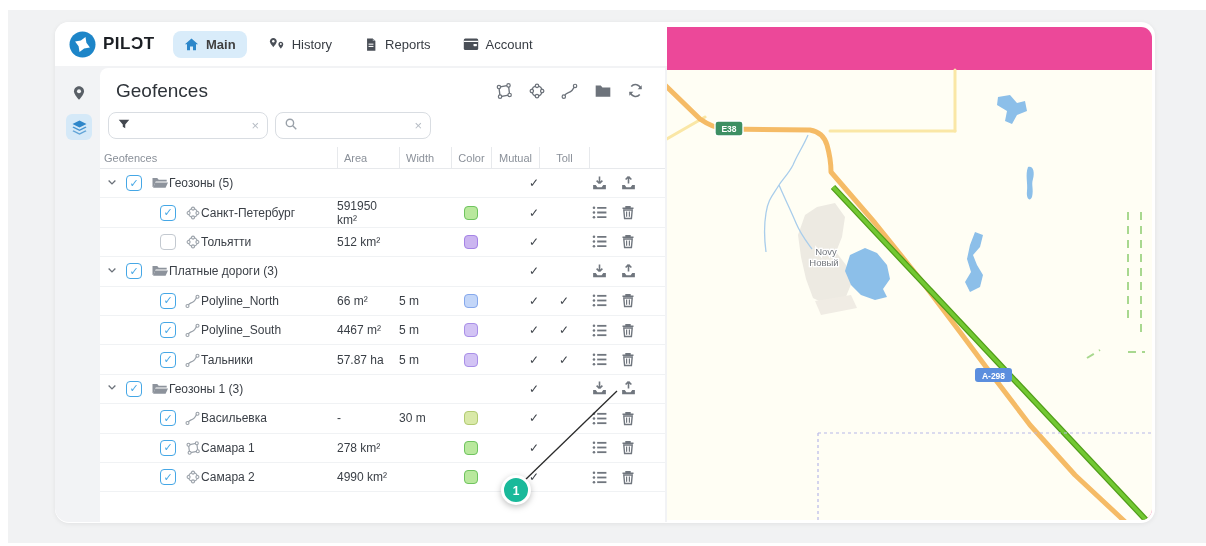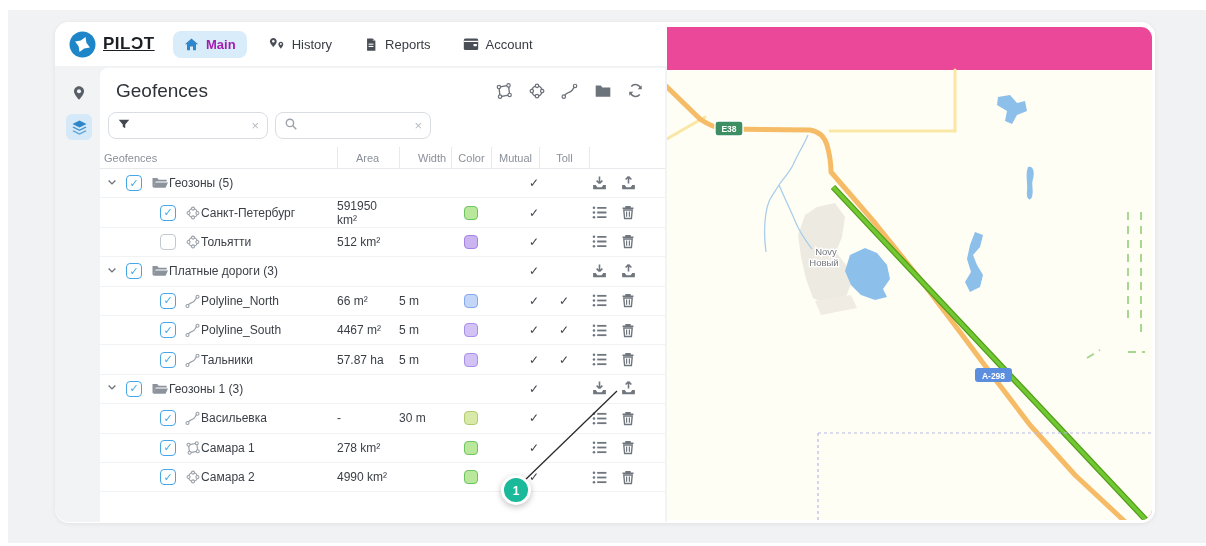--- a/index.html
+++ b/index.html
@@ -4,24 +4,24 @@
 <style>
   * { margin:0; padding:0; box-sizing:border-box; }
   html,body { width:1206px; height:546px; font-family:"Liberation Sans",sans-serif; background:#fff; }
   body { position:relative; overflow:hidden; }
   .page-bg { position:absolute; left:8px; top:10px; right:0; bottom:3px; background:#f1f2f3; }
   .window { position:absolute; left:55px; top:22px; width:1100px; height:501px; background:#fff; border-radius:14px; box-shadow:0 1px 5px rgba(0,0,0,.07); overflow:hidden; }
 
   
   .header { position:absolute; left:0; top:0; width:612px; height:44px; background:#fff; display:flex; align-items:center; }
   .logo { display:flex; align-items:center; gap:7px; padding-left:14px; width:118px; }
-  .logo-text { font-size:17px; font-weight:bold; letter-spacing:.5px; color:#1b1e23;text-decoration:underline; }
+  .logo-text { font-size:17px; font-weight:bold; letter-spacing:.5px; color:#1b1e23; }
   .tabs { display:flex; align-items:center; gap:10px; }
   .tab { display:flex; align-items:center; gap:7px; padding:6px 11px; border-radius:8px; font-size:13px; color:#383d44; cursor:pointer; }
-  .tab.active { background:#d9ecfa; color:#a21caf; font-weight:bold; }
+  .tab.active { background:#d9ecfa; color:#404040; font-weight:bold; }
   .tab svg { display:block; }
 
   
   .content-bg { position:absolute; left:0; top:44px; width:612px; bottom:1px; background:#f2f3f5; border-radius:0 0 0 14px; }
   .side-icon { position:absolute; left:11px; width:26px; height:26px; display:flex; align-items:center; justify-content:center; border-radius:6px; cursor:pointer; }
   .side-icon.active { background:#d5e9f8; }
 
   
   .panel { position:absolute; left:45px; top:46px; width:565px; bottom:0; background:#fff; border-radius:8px 0 0 0; }
   .panel-head { display:flex; align-items:center; justify-content:space-between; padding:12px 20px 6px 16px; }
@@ -35,21 +35,21 @@
   .inp .clear { color:#b6bcc4; font-size:13px; cursor:pointer; line-height:1; }
 
   
   .thead { display:flex; align-items:center; height:22px; font-size:11px; color:#8a9099; border-bottom:1px solid #e7e9ec; }
   .row { display:flex; align-items:center; height:29.4px; border-bottom:1px solid #f0f2f4; font-size:12px; color:#3a3f46; }
   .c-name { flex:1; display:flex; align-items:center; min-width:0; padding-left:6px; }
   .c-area { width:62px; } .c-width { width:52px; }
   .c-color { width:40px; display:flex; justify-content:center; }
   .c-mutual { width:48px; text-align:right; } .c-toll { width:50px; text-align:center; }
   .c-actions { width:76px; display:flex; gap:12px; justify-content:flex-end; padding-right:28px; }
-  .thead .c-area, .thead .c-width { padding-left:18px; }
+  .thead .c-area, .thead .c-width { padding-left:6px; }
   .thead > div { border-left:1px solid #e7e9ec; height:100%; display:flex; align-items:center; }
   .thead .c-name { border-left:0; }
   .thead .c-mutual, .thead .c-toll { justify-content:center; }
   .thead .c-color { }
   .check { color:#42474e; font-size:12px; }
   .cbx { width:16px; height:16px; border-radius:4px; border:1.5px solid #c3c9d0; background:#fff; display:flex; align-items:center; justify-content:center; font-size:11px; color:#45a7e6; cursor:pointer; flex:none; }
   .cbx.on { border-color:#45a7e6; }
   .chev { width:14px; flex:none; cursor:pointer; }
   .sp { flex:none; }
   .rname { white-space:nowrap; overflow:hidden; }

